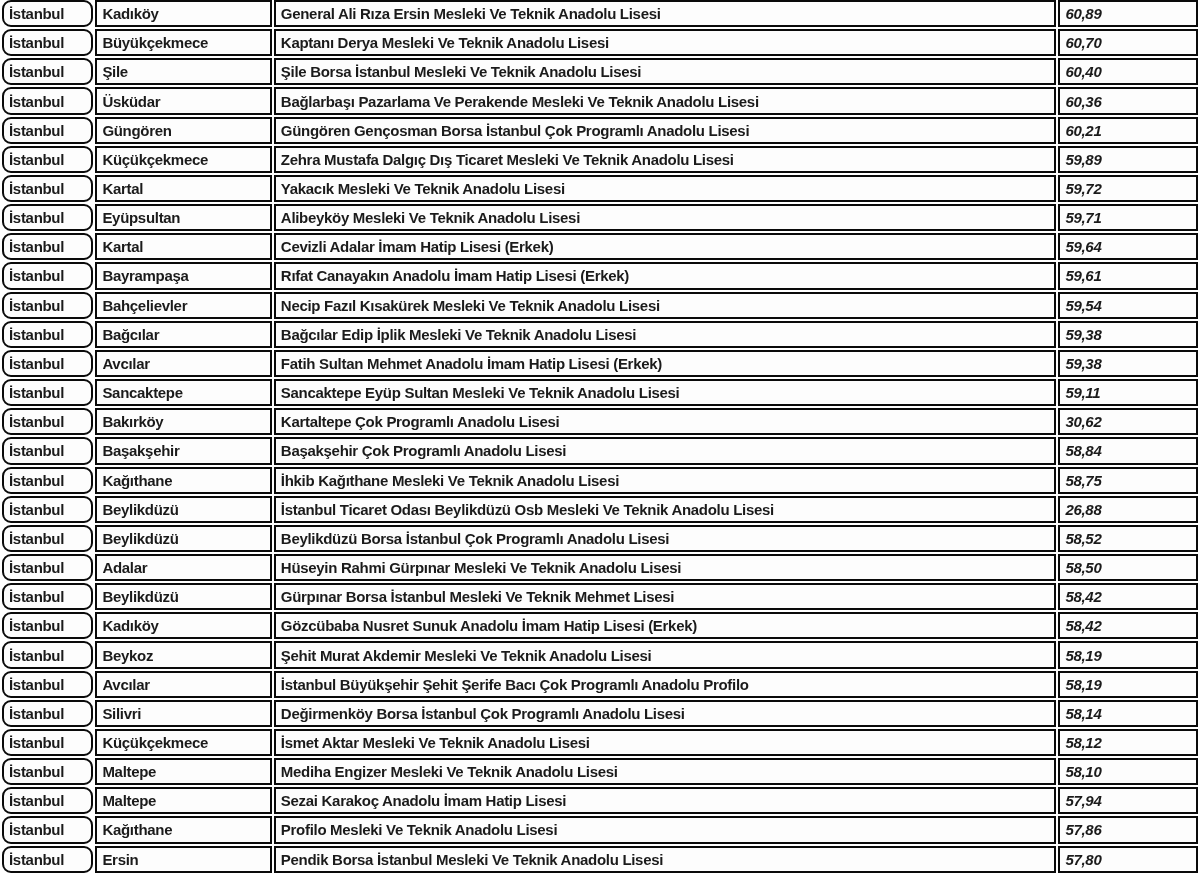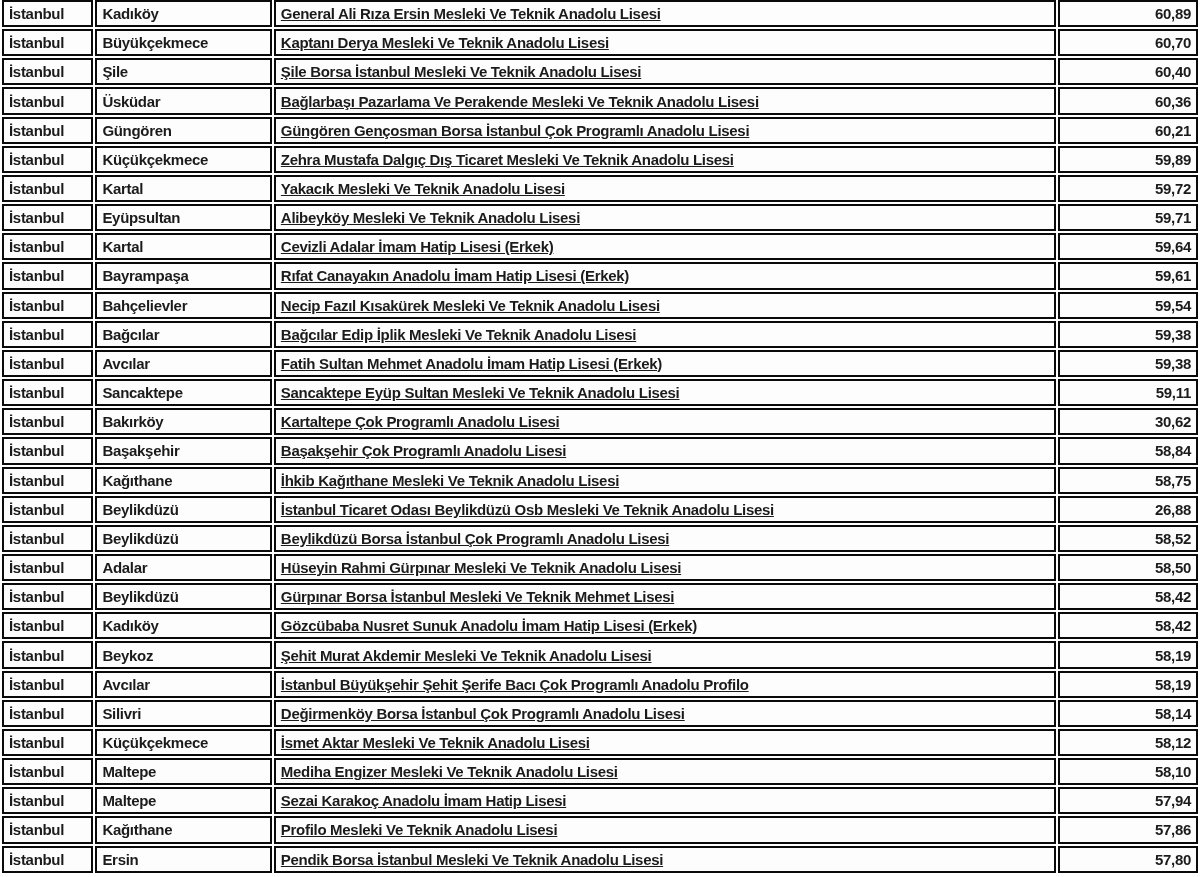--- a/index.html
+++ b/index.html
@@ -32,24 +32,24 @@
     padding: 0 5px;
     font-size: 15px;
     font-weight: 700;
     letter-spacing: -0.3px;
     color: var(--text-color);
     white-space: nowrap;
     overflow: hidden;
     vertical-align: middle;
     line-height: 1;
   }
-  td.col-city    { width: 78px; }
+  td.col-city    { width: 78px; border-radius: 9px; }
   td.col-district{ width: 164px; margin-top: 45px; }
-  td.col-school  { width: 776px; text-decoration: underline; }
-  td.col-score   { width: 128px; text-align: right; padding: 0; }
+  td.col-school  { width: 776px; }
+  td.col-score   { width: 128px; text-align: left; padding: 0; font-style: italic; }
 </style>
 </head>
 <body>
 
 <table class="ranking">
   <tbody id="table-body">
       <tr>
         <td class="col-city">İstanbul</td>
         <td class="col-district">Kadıköy</td>
         <td class="col-school">General Ali Rıza Ersin Mesleki Ve Teknik Anadolu Lisesi</td>

